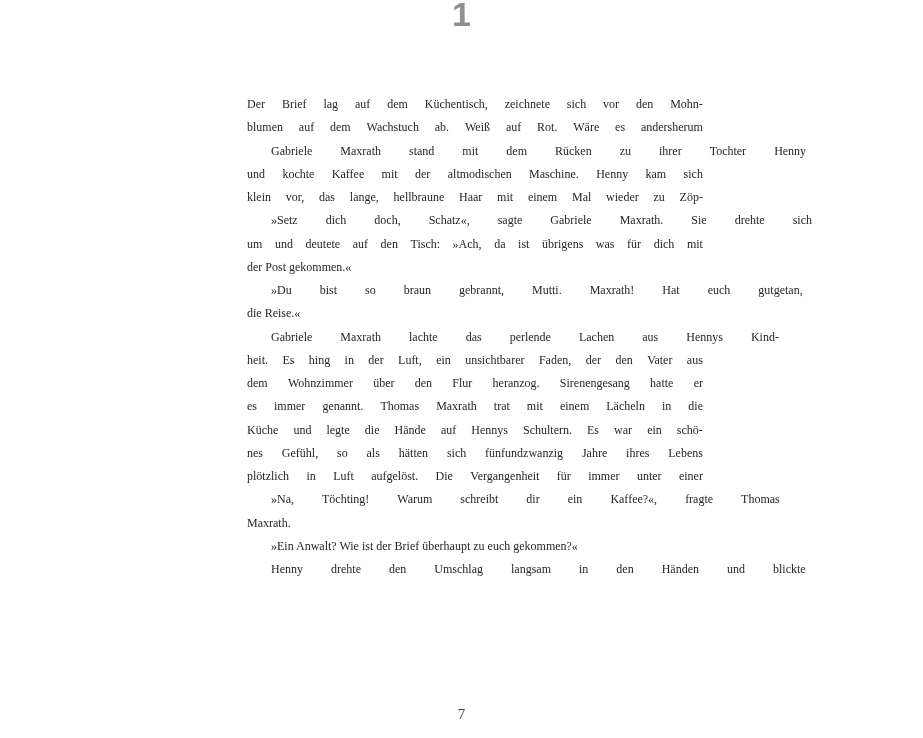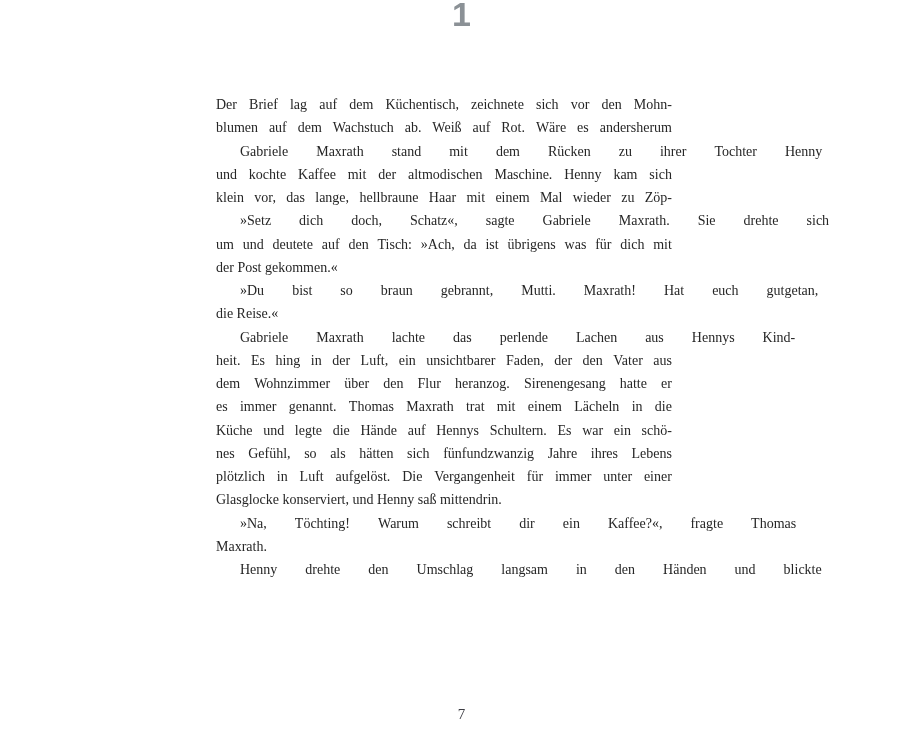--- a/index.html
+++ b/index.html
@@ -25,24 +25,24 @@
     width: 923px;
     text-align: center;
     font-family: "Liberation Sans", sans-serif;
     font-weight: bold;
     font-size: 34px;
     line-height: 1;
     color: #8b9196;
   }
   .text-block {
     position: absolute;
-    left: 216px;
+    left: 247px;
     top: 93px;
     width: 456px;
-    font-size: 14px;
+    font-size: 12px;
     line-height: 23.25px;
     color: #262626;
   }
   .line {
     text-align: left;
     white-space: nowrap;
   }
   .line.justify {
     display: flex;
     justify-content: space-between;
@@ -256,33 +256,33 @@
         <span>in</span>
         <span>Luft</span>
         <span>aufgelöst.</span>
         <span>Die</span>
         <span>Vergangenheit</span>
         <span>für</span>
         <span>immer</span>
         <span>unter</span>
         <span>einer</span>
       </div>
-      <div class="line">Glasglocke konserviert, und Henny saß mittendrin.</div>
       <div class="line justify indent">
         <span>»Na,</span>
         <span>Töchting!</span>
         <span>Warum</span>
         <span>schreibt</span>
         <span>dir</span>
         <span>ein</span>
         <span>Kaffee?«,</span>
         <span>fragte</span>
         <span>Thomas</span>
       </div>
       <div class="line">Maxrath.</div>
+      <div class="line indent">»Ein Anwalt? Wie ist der Brief überhaupt zu euch gekommen?«</div>
       <div class="line justify indent">
         <span>Henny</span>
         <span>drehte</span>
         <span>den</span>
         <span>Umschlag</span>
         <span>langsam</span>
         <span>in</span>
         <span>den</span>
         <span>Händen</span>
         <span>und</span>

